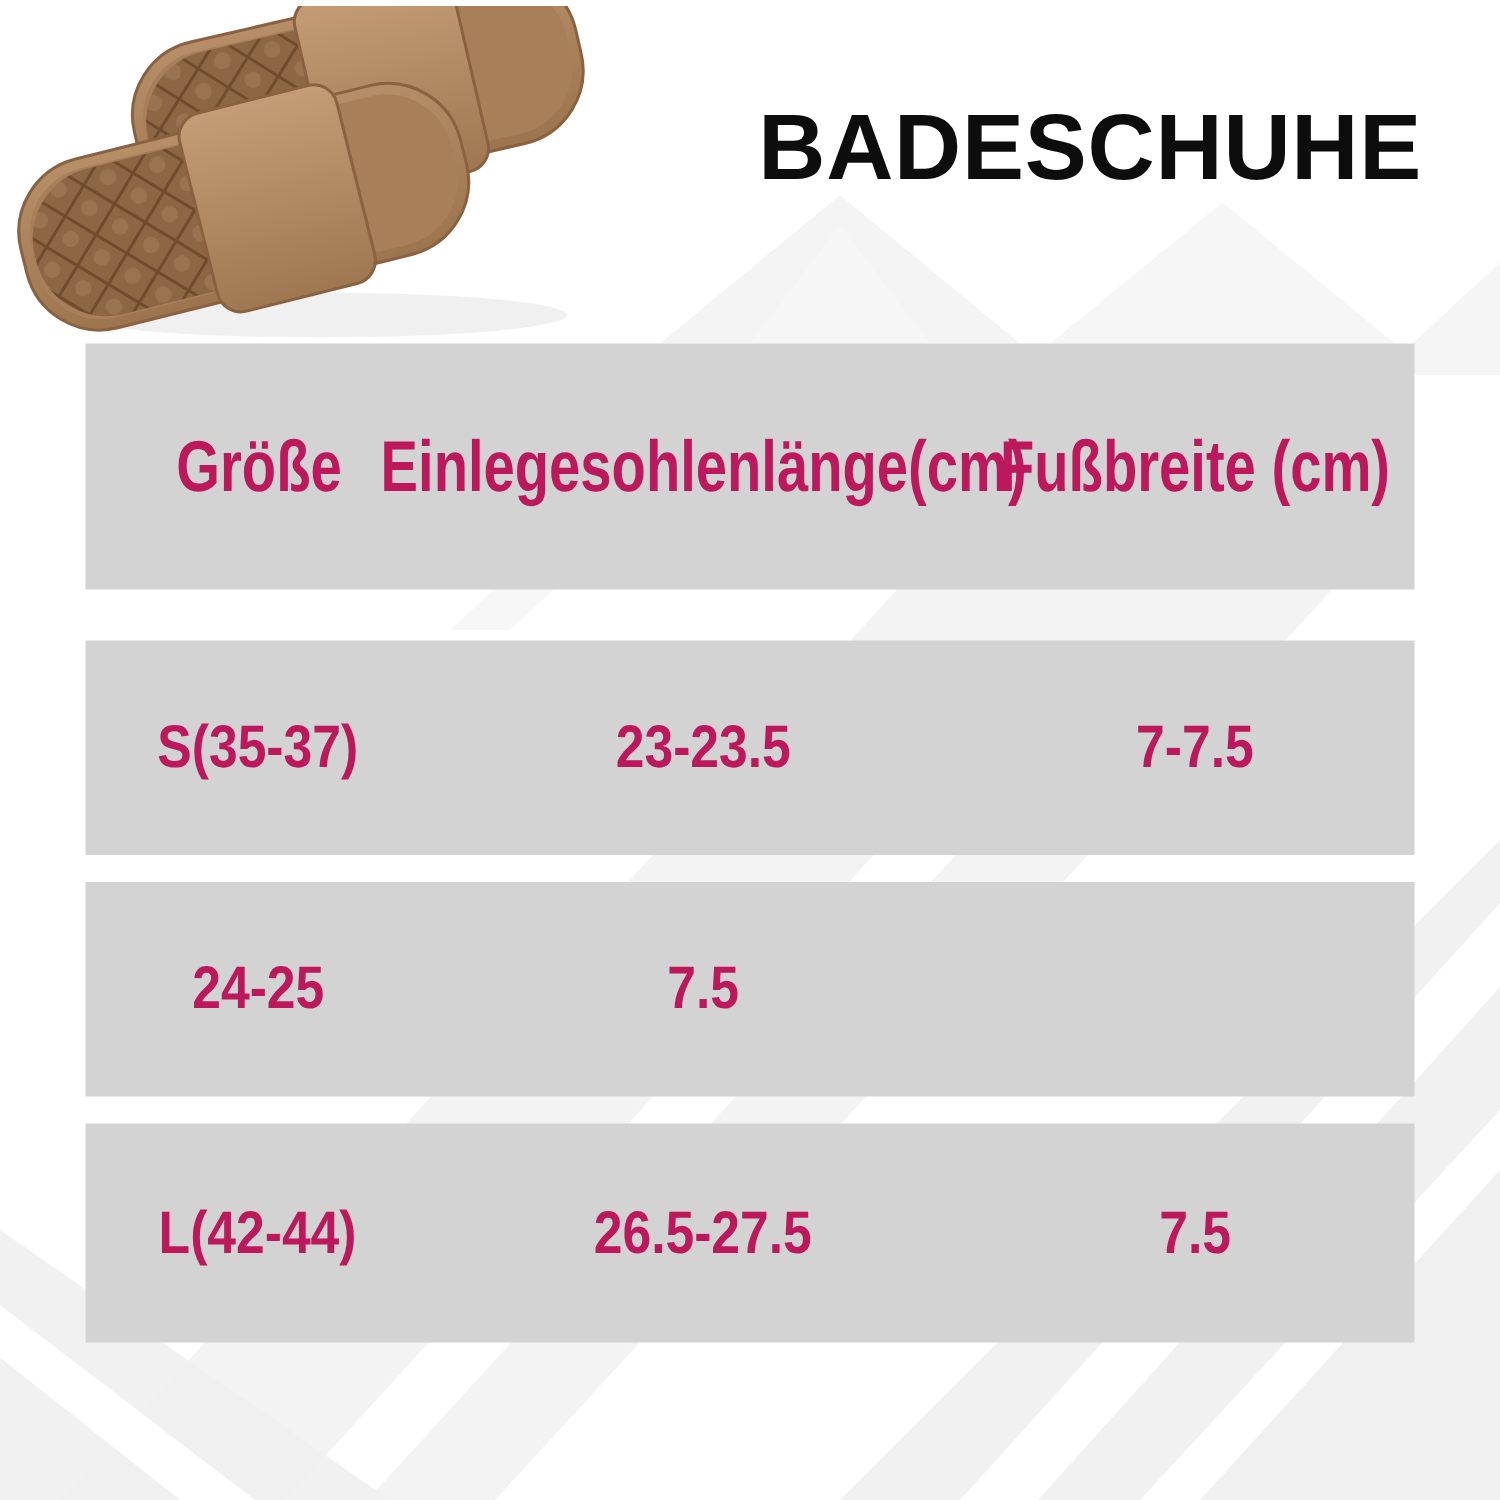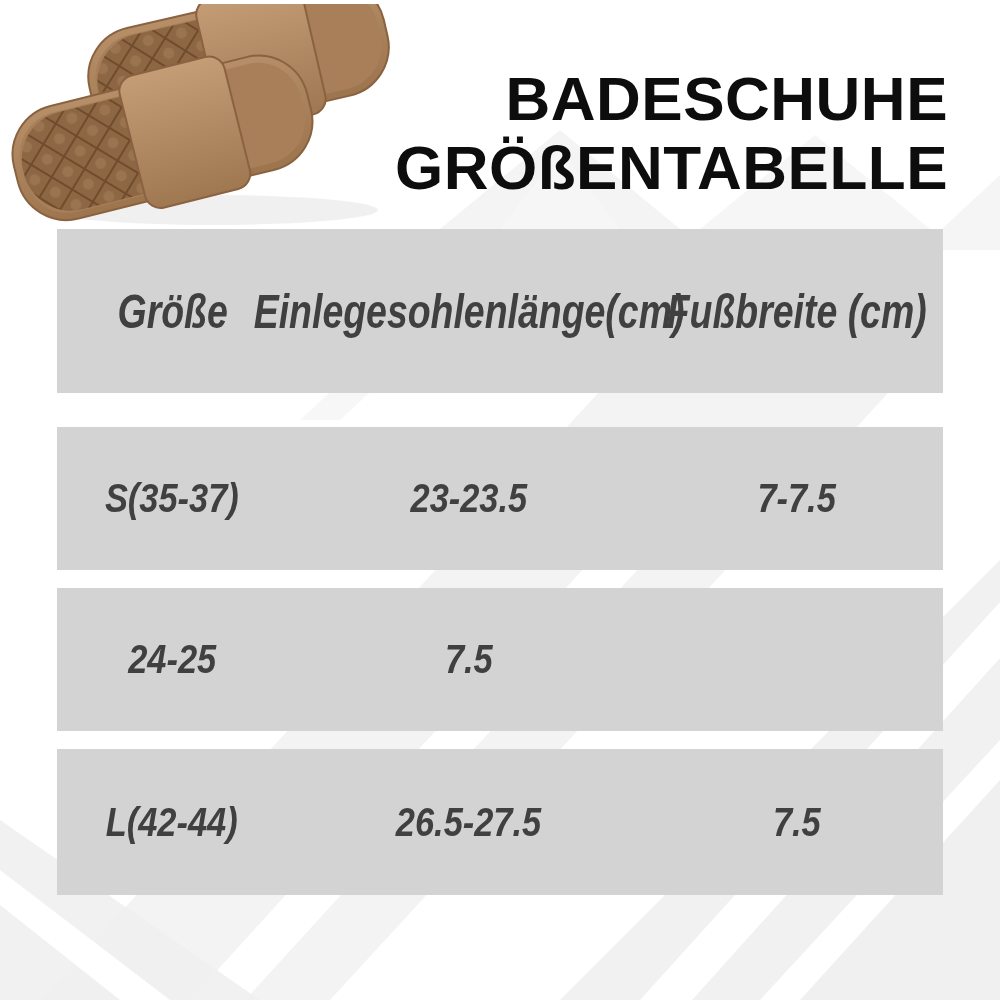--- a/index.html
+++ b/index.html
@@ -18,21 +18,21 @@
   }
   .size-table{position:absolute;left:57px;top:229px;width:886px;z-index:1;}
   .band{
     background:#d3d3d3;
     display:grid;grid-template-columns:26% 41% 33%;
     align-items:center;justify-items:center;
   }
   .band.header{height:164px;margin-bottom:34px;}
   .band.row{height:143px;margin-bottom:18px;}
   .band.row:last-child{margin-bottom:10px;height:146px;}
-  .cell{color:#404040;font-weight:700;white-space:nowrap;font-style:italic;}
+  .cell{color:#be185d;font-weight:700;white-space:nowrap;}
   .header .cell{font-size:48px;}
   .row .cell{font-size:40px;}
   .cn{display:inline-block;transform:scaleX(0.78);transform-origin:center;}
   .cd{display:inline-block;transform:scaleX(0.86);transform-origin:center;}
 </style>
 </head>
 <body>
 
 <div class="canvas">
 
@@ -82,21 +82,21 @@
 
       <g transform="translate(4,76) rotate(-14 150 60)">
         <rect x="0" y="0" width="302" height="116" rx="50" fill="url(#soleG)" stroke="#8a6240" stroke-width="2"></rect>
         <rect x="7" y="7" width="288" height="102" rx="44" fill="#a87f58"></rect>
         <path d="M150 8 L56 8 A48 48 0 0 0 8 58 A48 48 0 0 0 56 108 L150 108 Z" fill="url(#quilt)"></path>
         <rect x="120" y="-10" width="108" height="136" rx="16" fill="url(#strapG)" stroke="#8a6240" stroke-width="2"></rect>
       </g>
     </svg>
   </div>
 
-  <h1 class="title"><span>BADESCHUHE</span><br><span>GRÖßENTABELLE</span></h1>
+  <h1 class="title"><span>BADESCHUHE</span><br></h1>
 
   <div class="size-table">
 
     <div class="band header">
       <div class="cell"><span class="cn">Größe</span></div>
       <div class="cell"><span class="cn">Einlegesohlenlänge(cm)</span></div>
       <div class="cell"><span class="cn">Fußbreite (cm)</span></div>
     </div>
 
     <div class="band row">

